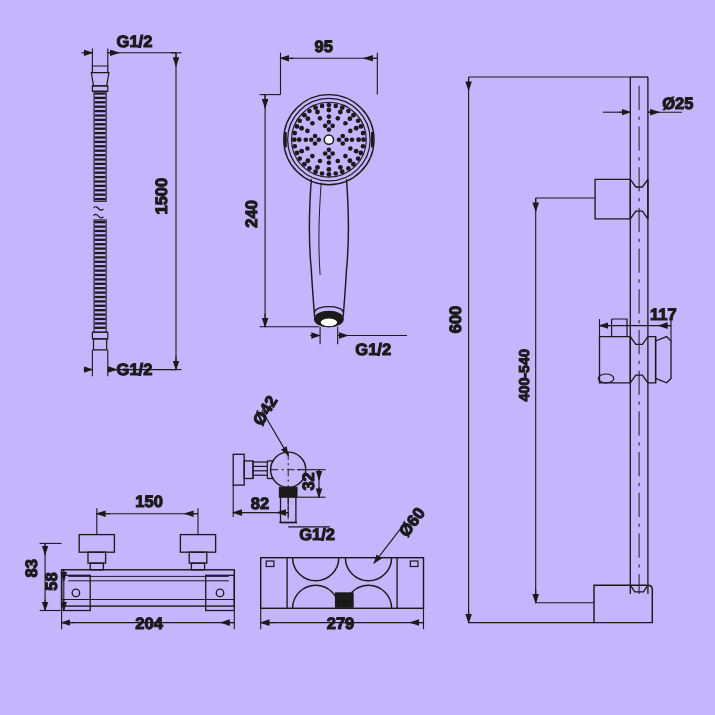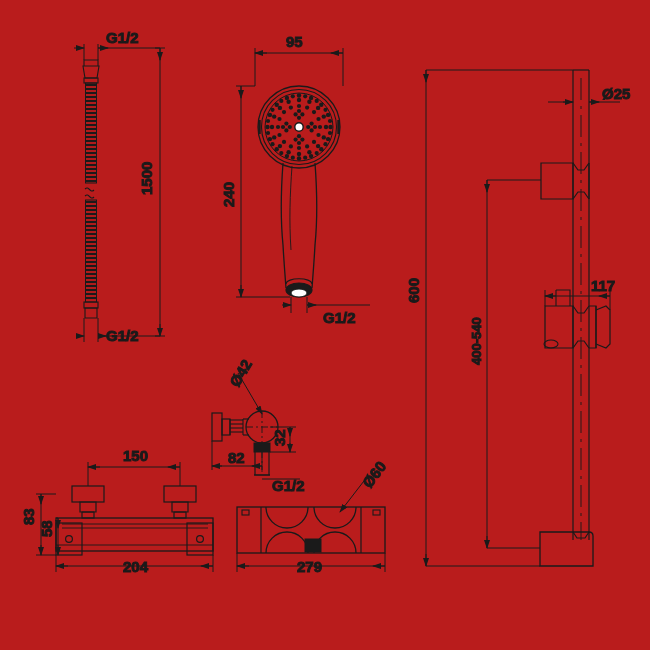--- a/index.html
+++ b/index.html
@@ -1,18 +1,18 @@
 <!DOCTYPE html>
 <html><head>
 <meta charset="utf-8">
 <style>
   html,body{margin:0;padding:0;background:#ffffff;}
   body{width:650px;height:650px;overflow:hidden;
        font-family:"Liberation Sans","DejaVu Sans",sans-serif;}
-  #sheet{position:relative;width:650px;height:650px;background:#b91c1c;}
+  #sheet{position:relative;width:650px;height:650px;background:#c4b5fd;}
   svg{display:block;}
   .dimtxt{font-family:"Liberation Sans","DejaVu Sans",sans-serif;
           font-size:15px;font-weight:700;fill:#1a1a1a;}
   .dimtxt-sm{font-family:"Liberation Sans","DejaVu Sans",sans-serif;
           font-size:13px;font-weight:700;fill:#1a1a1a;}
 </style>
 </head>
 <body>
 
 <div id="sheet">

